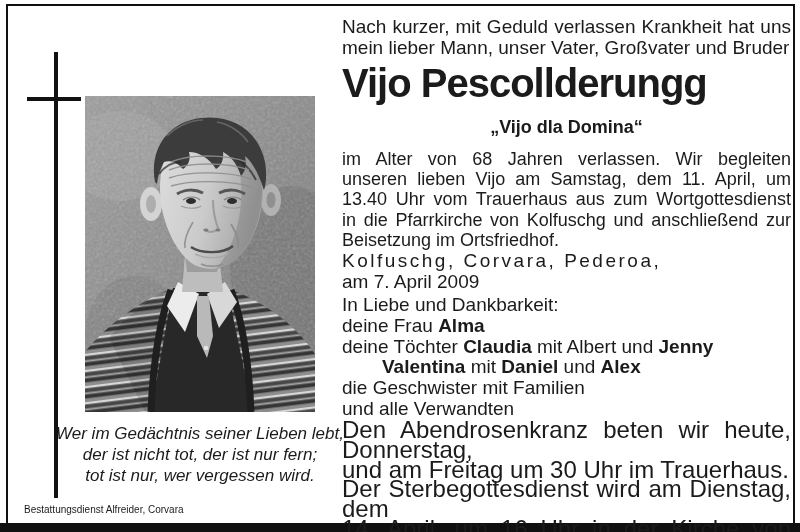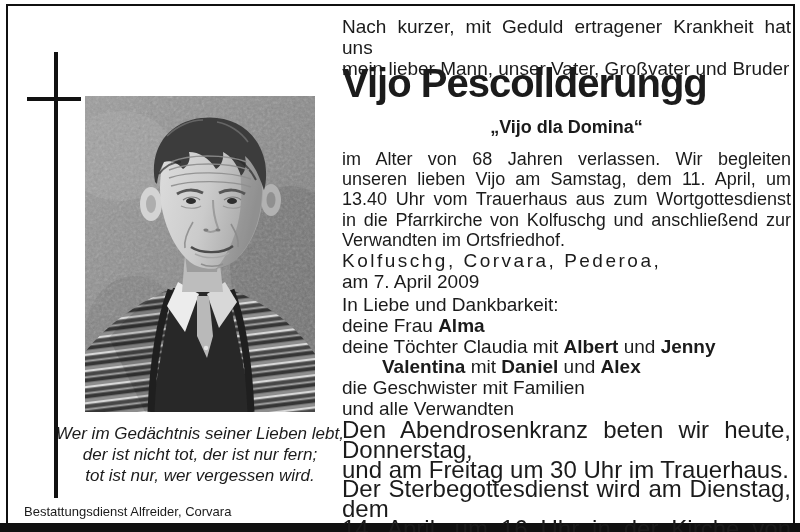--- a/index.html
+++ b/index.html
@@ -17,21 +17,21 @@
   
   .cross-stem { position:absolute; left:54px; top:52px; width:4px; height:446px; background:#111; }
   .cross-bar  { position:absolute; left:27px; top:97px; width:54px; height:4px; background:#111; }
   .photo { position:absolute; left:85px; top:96px; width:230px; height:316px; background:#8f8f8f; }
   .photo svg { display:block; width:230px; height:316px; }
   .quote {
     position:absolute; left:55px; top:423px; width:290px;
     font-style:italic; font-size:17px; line-height:21px;
   }
   .quote .line { text-align:center; }
-  .footer { position:absolute; left:24px; top:504px; font-size:13px; }
+  .footer { position:absolute; left:24px; top:504px; font-size:10px; }
 
   
   .rc { position:absolute; left:342px; width:449px; }
   .intro { top:16px; font-size:19px; line-height:21px; }
   .intro .line { text-align:justify; text-align-last:justify; }
   .name  { top:61px; font-size:40px; font-weight:700; letter-spacing:-1px; line-height:44px; white-space:nowrap; }
   .nickname { top:117px; font-size:18px; font-weight:700; text-align:center; }
   .announce { top:149px; font-size:18px; line-height:20.2px; }
   .jpara .line { text-align:justify; text-align-last:justify; }
   .jpara .line.last { text-align-last:auto; }
@@ -141,45 +141,45 @@
 
   <div class="quote">
       <div class="line">Wer im Gedächtnis seiner Lieben lebt,</div>
       <div class="line">der ist nicht tot, der ist nur fern;</div>
       <div class="line last">tot ist nur, wer vergessen wird.</div>
     </div>
 
   <div class="footer">Bestattungsdienst Alfreider, Corvara</div>
 
   <div class="rc intro jpara">
-      <div class="line">Nach kurzer, mit Geduld ertragener Krankheit hat uns</div>
+      <div class="line">Nach kurzer, mit Geduld verlassen Krankheit hat uns</div>
       <div class="line last">mein lieber Mann, unser Vater, Großvater und Bruder</div>
     </div>
 
   <div class="rc name">Vijo Pescollderungg</div>
 
   <div class="rc nickname">„Vijo dla Domina“</div>
 
   <div class="rc announce jpara">
       <div class="line">im Alter von 68 Jahren verlassen. Wir begleiten</div>
       <div class="line">unseren lieben Vijo am Samstag, dem 11. April, um</div>
       <div class="line">13.40 Uhr vom Trauerhaus aus zum Wortgottesdienst</div>
       <div class="line">in die Pfarrkirche von Kolfuschg und anschließend zur</div>
-      <div class="line last">Verwandten im Ortsfriedhof.</div>
+      <div class="line last">Beisetzung im Ortsfriedhof.</div>
     </div>
 
   <div class="rc places">Kolfuschg, Corvara, Pederoa,</div>
 
   <div class="rc date">am 7. April 2009</div>
 
   <div class="rc family">
     <div class="line">In Liebe und Dankbarkeit:</div>
     <div>
         <div class="line"><span>deine Frau </span><span style="font-weight: 700;">Alma</span></div>
-        <div class="line"><span>deine Töchter </span><span style="font-weight: 400;">Claudia</span><span> mit </span><span style="font-weight: 700; margin-top: 48px;">Albert</span><span> und </span><span style="font-weight: 700;">Jenny</span></div>
+        <div class="line"><span>deine Töchter </span><span style="font-weight: 700;">Claudia</span><span> mit </span><span style="font-weight: 400; margin-top: 48px;">Albert</span><span> und </span><span style="font-weight: 700;">Jenny</span></div>
         <div class="line"><span style="font-weight: 700; margin-left: 40px;">Valentina</span><span> mit </span><span style="font-weight: 700; margin-top: 12px;">Daniel</span><span> und </span><span style="font-weight: 700;">Alex</span></div>
         <div class="line"><span>die Geschwister mit Familien</span></div>
         <div class="line"><span>und alle Verwandten</span></div>
       </div>
   </div>
 
   <div class="rc schedule">
     <div class="jpara">
         <div class="line">Den Abendrosenkranz beten wir heute, Donnerstag,</div>
         <div class="line last">und am Freitag um 30 Uhr im Trauerhaus.</div>

